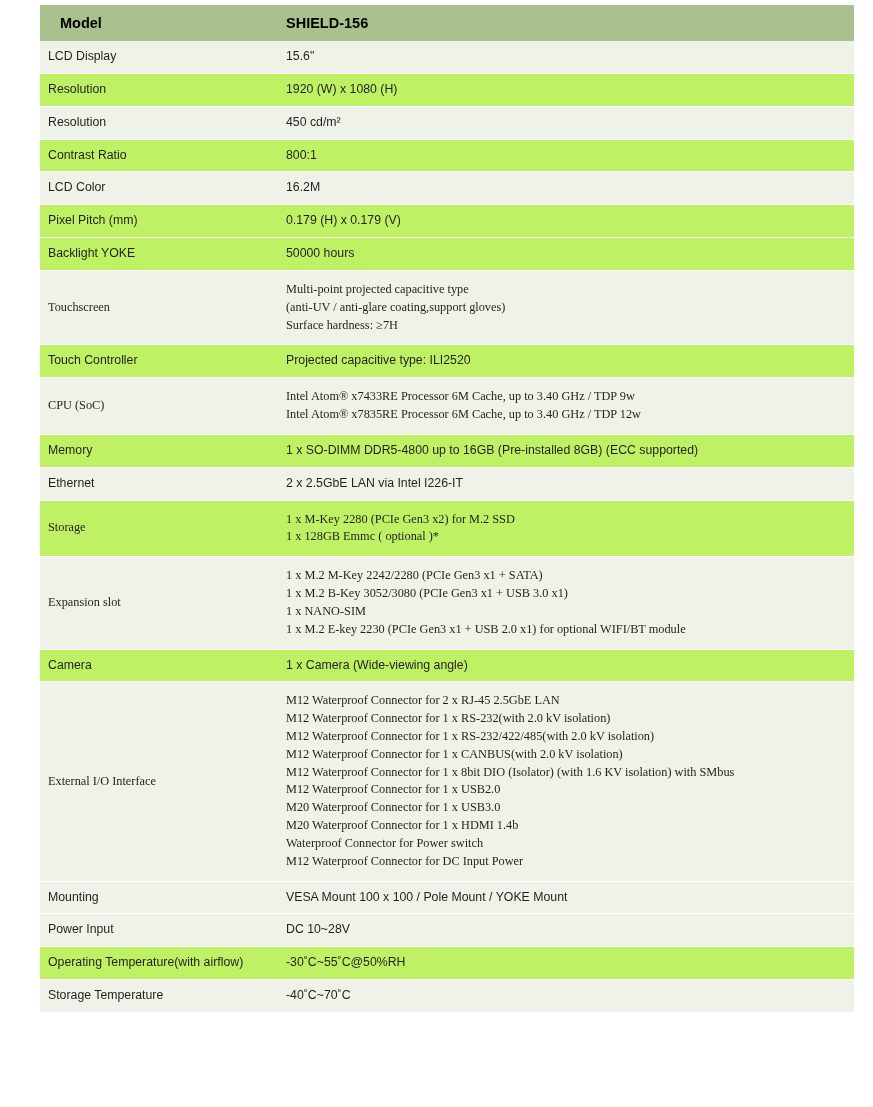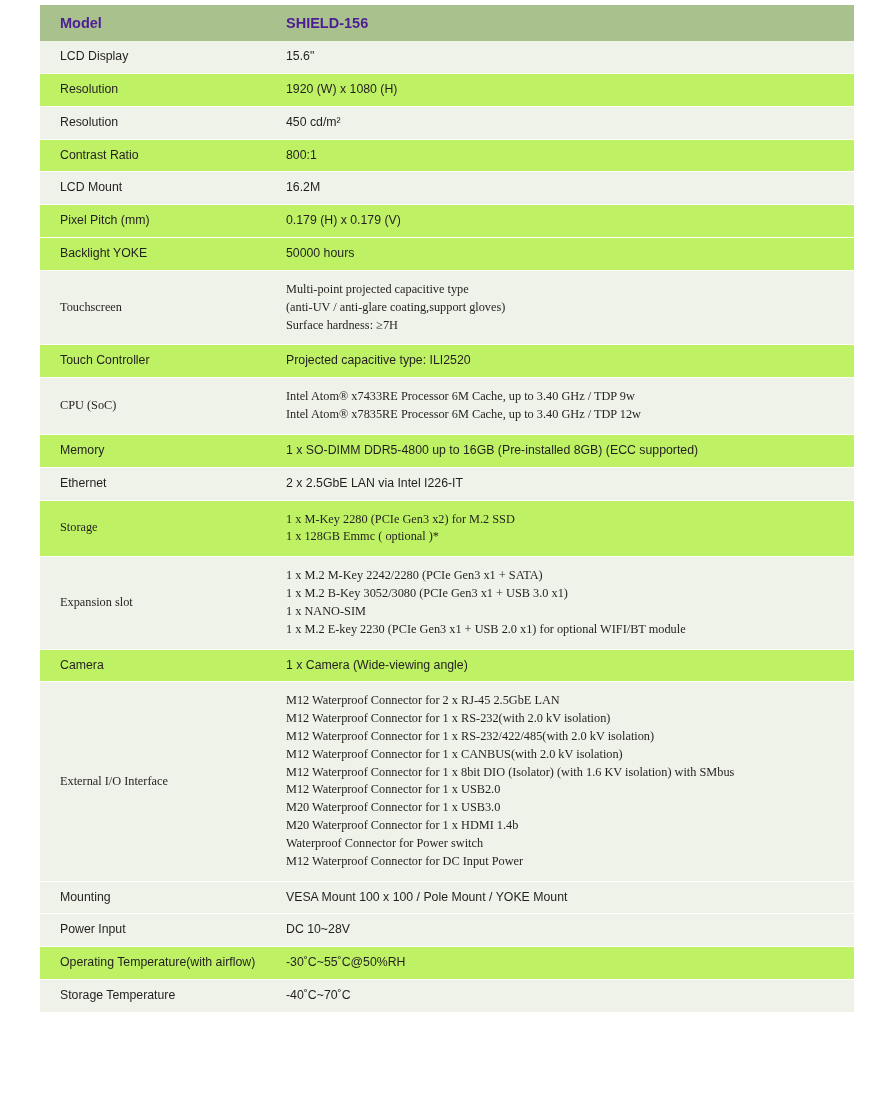--- a/index.html
+++ b/index.html
@@ -25,36 +25,36 @@
     table-layout: fixed;
     margin-left: 40px;
     margin-top: 5px;
     width: 814px;
   }
   table.spec col.c1 { width: 232px; }
   table.spec col.c2 { width: 582px; }
 
   table.spec thead th {
     background: #a8c18d;
-    color: #4c1d95;
+    color: #000000;
     font-size: 14.5px;
     font-weight: bold;
     text-align: left;
     padding: 9px 0 9px 20px;
     border: none;
     line-height: 1.25;
   }
   table.spec thead th.h2 {
     padding-left: 14px;
   }
   table.spec td {
     font-size: 12.3px;
     line-height: 1.45;
     vertical-align: middle;
-    padding: 7px 0 7px 20px;
+    padding: 7px 0 7px 8px;
     border-bottom: 1px solid #ffffff;
     color: #231f20;
   }
   table.spec td.val {
     padding-left: 14px;
     padding-right: 10px;
   }
   table.spec tr.odd td { background: #eef2e8; }
   table.spec tr.even td { background: #bef264; }
   table.spec td .multi {
@@ -88,21 +88,21 @@
         </tr>
         <tr class="odd">
           <td class="label">Resolution</td>
           <td class="val"><span class="multi">450 cd/m²</span></td>
         </tr>
         <tr class="even">
           <td class="label">Contrast Ratio</td>
           <td class="val"><span class="multi">800:1</span></td>
         </tr>
         <tr class="odd">
-          <td class="label">LCD Mount</td>
+          <td class="label">LCD Color</td>
           <td class="val"><span class="multi">16.2M</span></td>
         </tr>
         <tr class="even">
           <td class="label">Pixel Pitch (mm)</td>
           <td class="val"><span class="multi">0.179 (H) x 0.179 (V)</span></td>
         </tr>
         <tr class="even">
           <td class="label">Backlight YOKE</td>
           <td class="val"><span class="multi">50000 hours</span></td>
         </tr>

